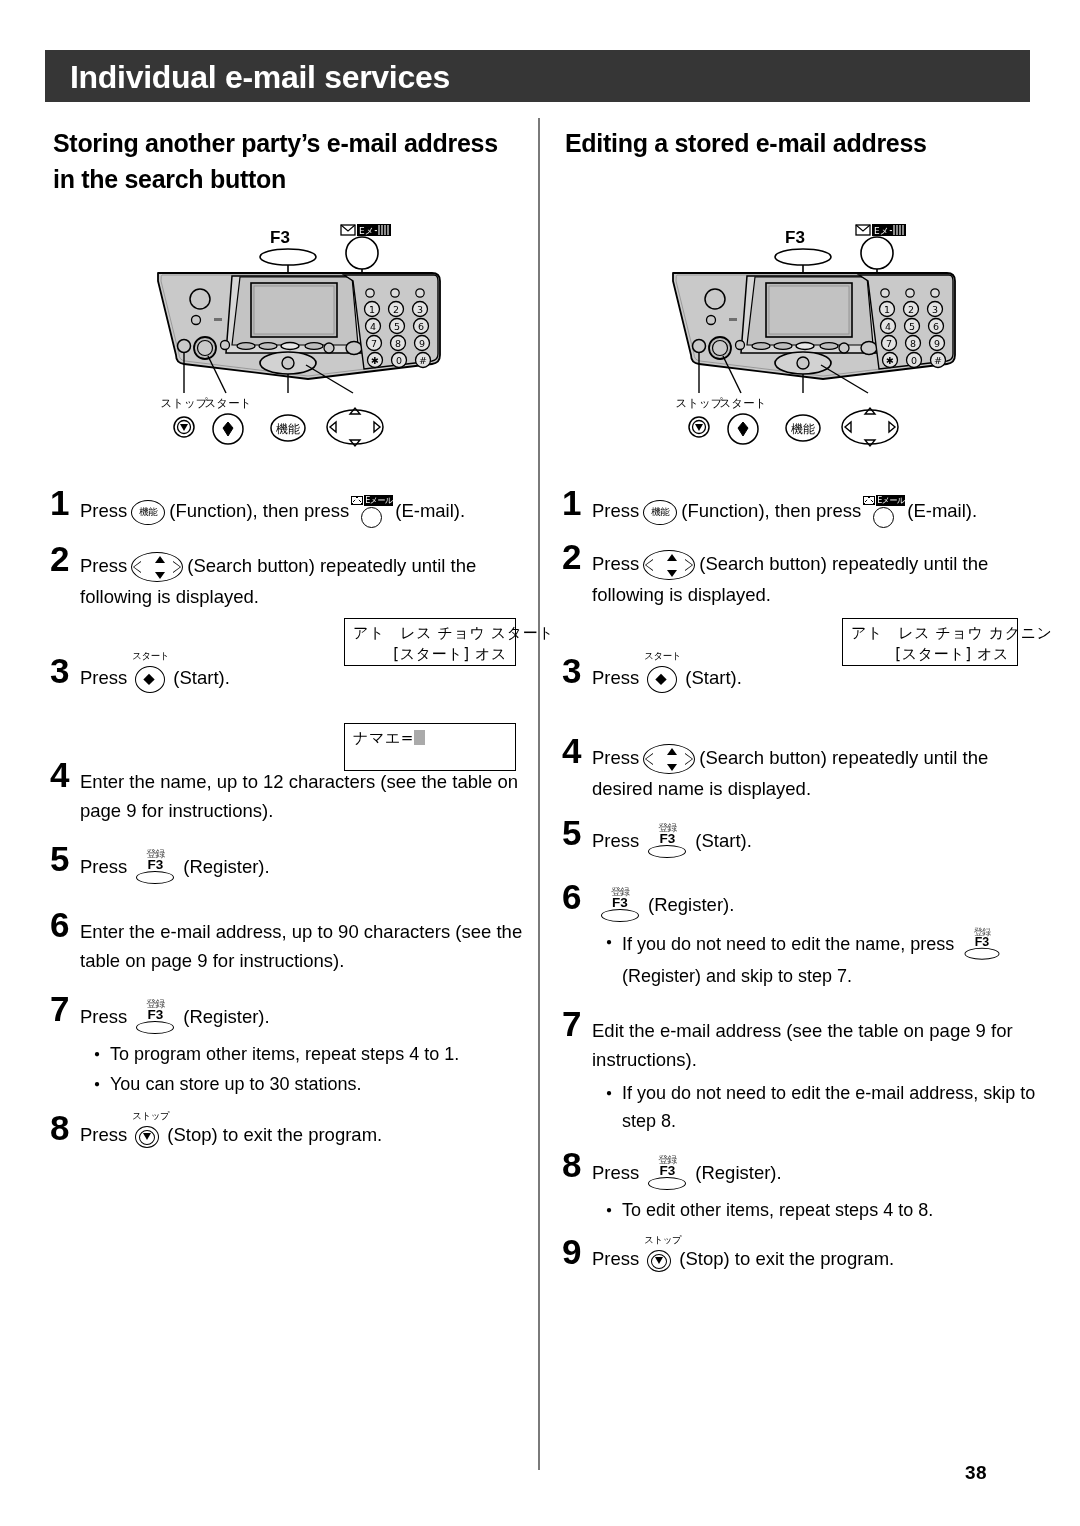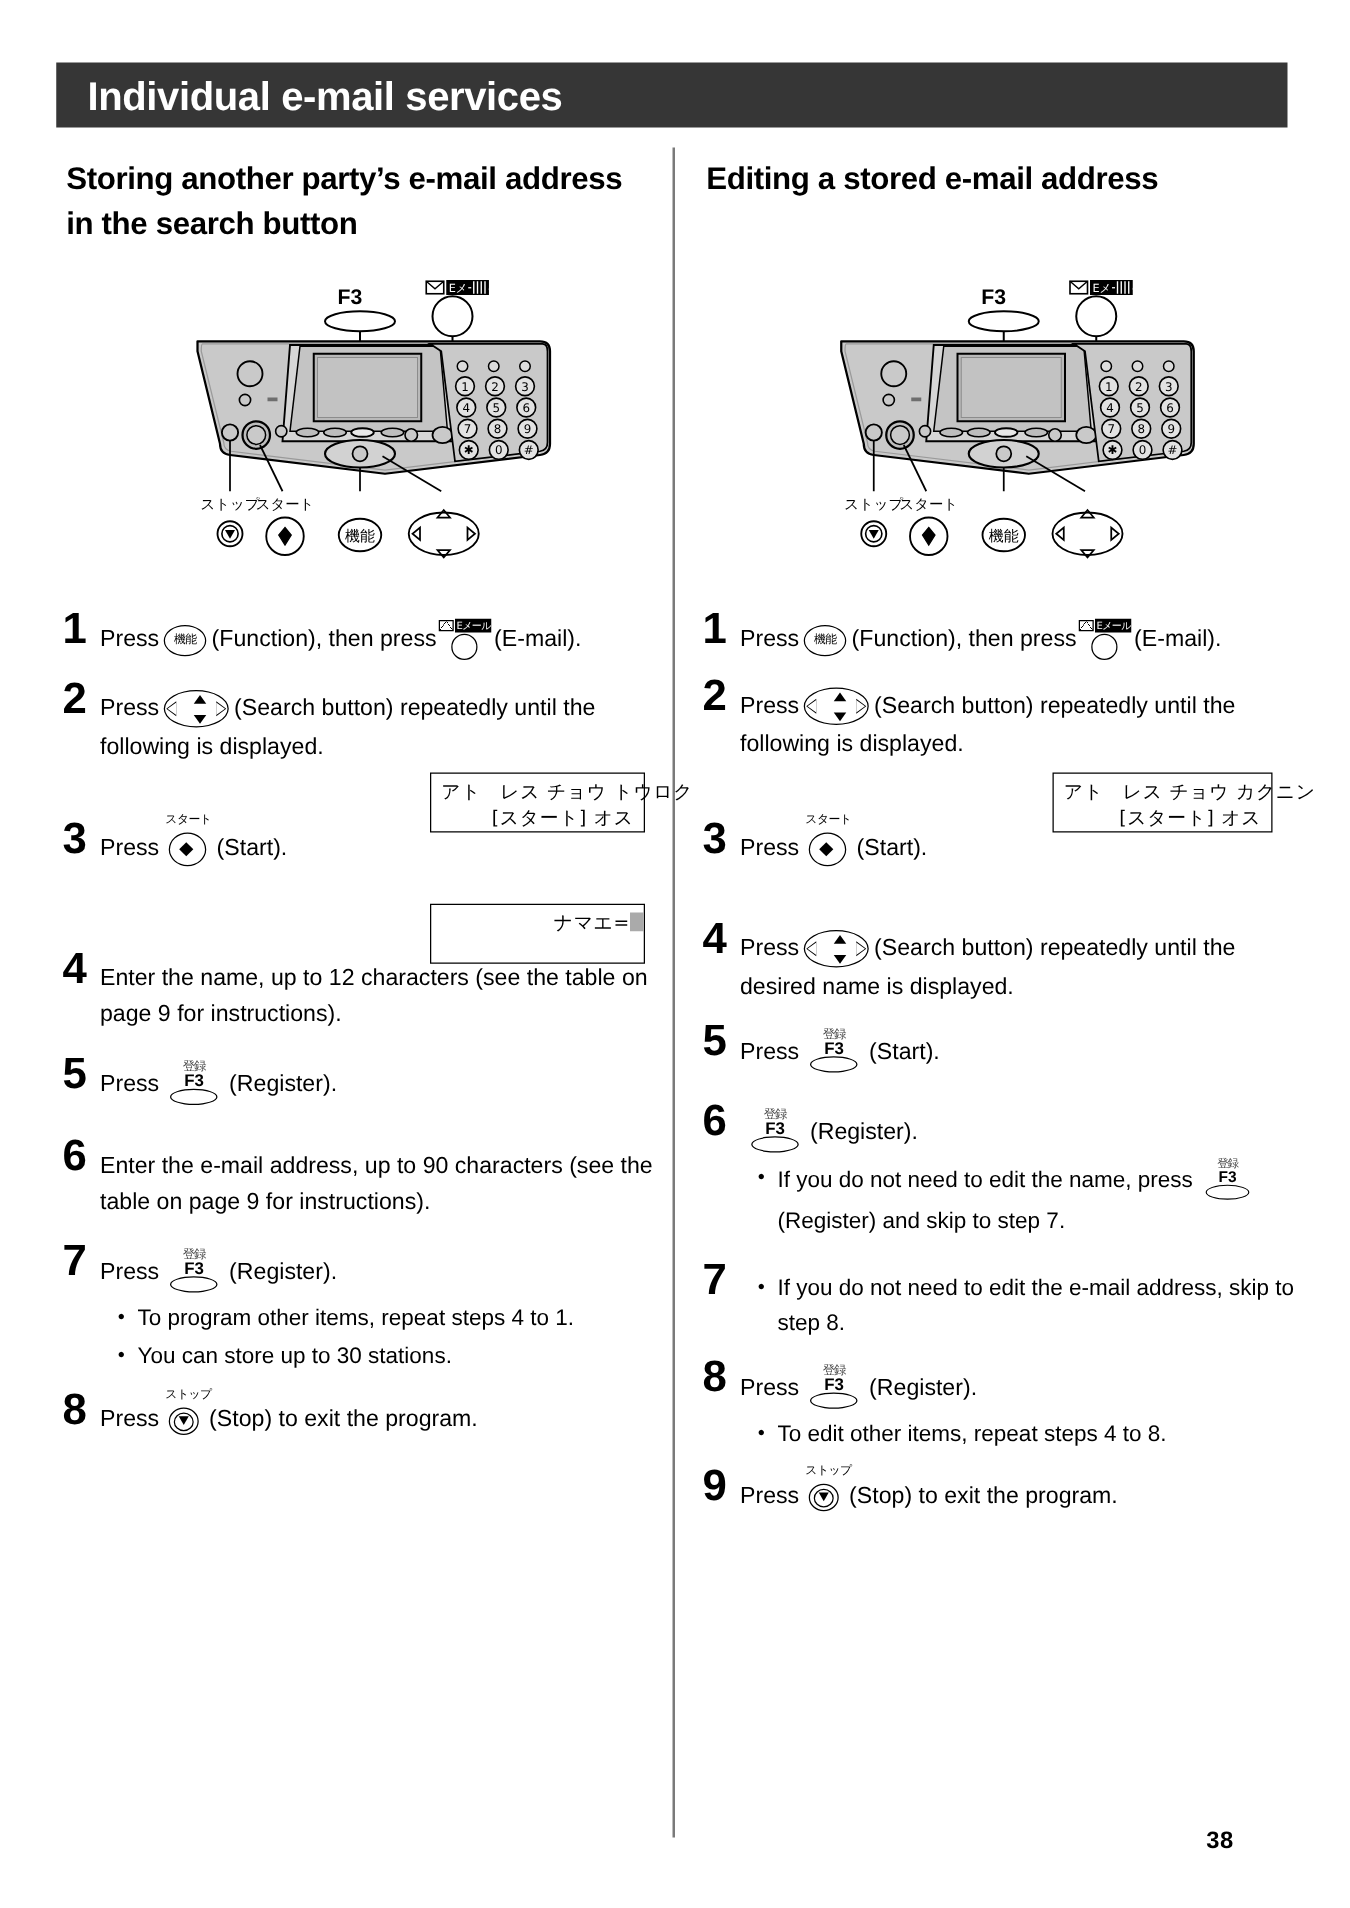--- a/index.html
+++ b/index.html
@@ -497,24 +497,24 @@
     <div class="step" style="margin-top:22px;">
       <div class="step-num">8</div>
       <div class="step-body">
         <span>Press</span><span class="btn-stop"><span class="kana">ストップ</span><span class="cir"></span><span class="cir2"></span><span class="tdn"></span></span><span>(Stop) to exit the program.</span>
       </div>
     </div>
 
   </div>
 
   <div class="lcd" style="left:344px;top:618px;width:172px;height:48px;">
-    <div class="l1">アト゚レス チョウ トウロク</div>
+    <div class="l1">アト゚レス チョウ スタート</div>
     <div class="l2">[スタート] オス</div>
   </div>
-  <div class="lcd" style="left:344px;top:723px;width:172px;height:48px;text-align:right;">
+  <div class="lcd" style="left:344px;top:723px;width:172px;height:48px;">
     <div class="l1"><span>ナマエ=</span><span class="cursor"></span></div>
   </div>
 
   <div class="col" id="col-right">
 
     <div class="step">
       <div class="step-num">1</div>
       <div class="step-body">
         <span>Press</span><span class="btn-func"><span>機能</span></span><span>(Function), then press</span><span class="btn-email"><span class="emlabel">
               <span class="env"></span>
@@ -560,20 +560,21 @@
       <div class="step-body">
         <span class="btn-f3"><span class="kanji">登録</span><span class="lbl">F3</span><span class="pill"></span></span><span>(Register).</span>
       </div>
       <div class="bullets">
         <div class="bullet"><span>If you do not need to edit the name, press</span><span class="btn-f3" style="transform:scale(0.92);"><span class="kanji">登録</span><span class="lbl">F3</span><span class="pill"></span></span><br><span>(Register) and skip to step 7.</span></div>
       </div>
     </div>
 
     <div class="step" style="margin-top:26px;">
       <div class="step-num">7</div>
+      <div class="step-body tight">Edit the e-mail address (see the table on page 9 for instructions).</div>
       <div class="bullets">
         <div class="bullet">If you do not need to edit the e-mail address, skip to step 8.</div>
       </div>
     </div>
 
     <div class="step" style="margin-top:22px;">
       <div class="step-num">8</div>
       <div class="step-body">
         <span>Press</span><span class="btn-f3"><span class="kanji">登録</span><span class="lbl">F3</span><span class="pill"></span></span><span>(Register).</span>
       </div>

